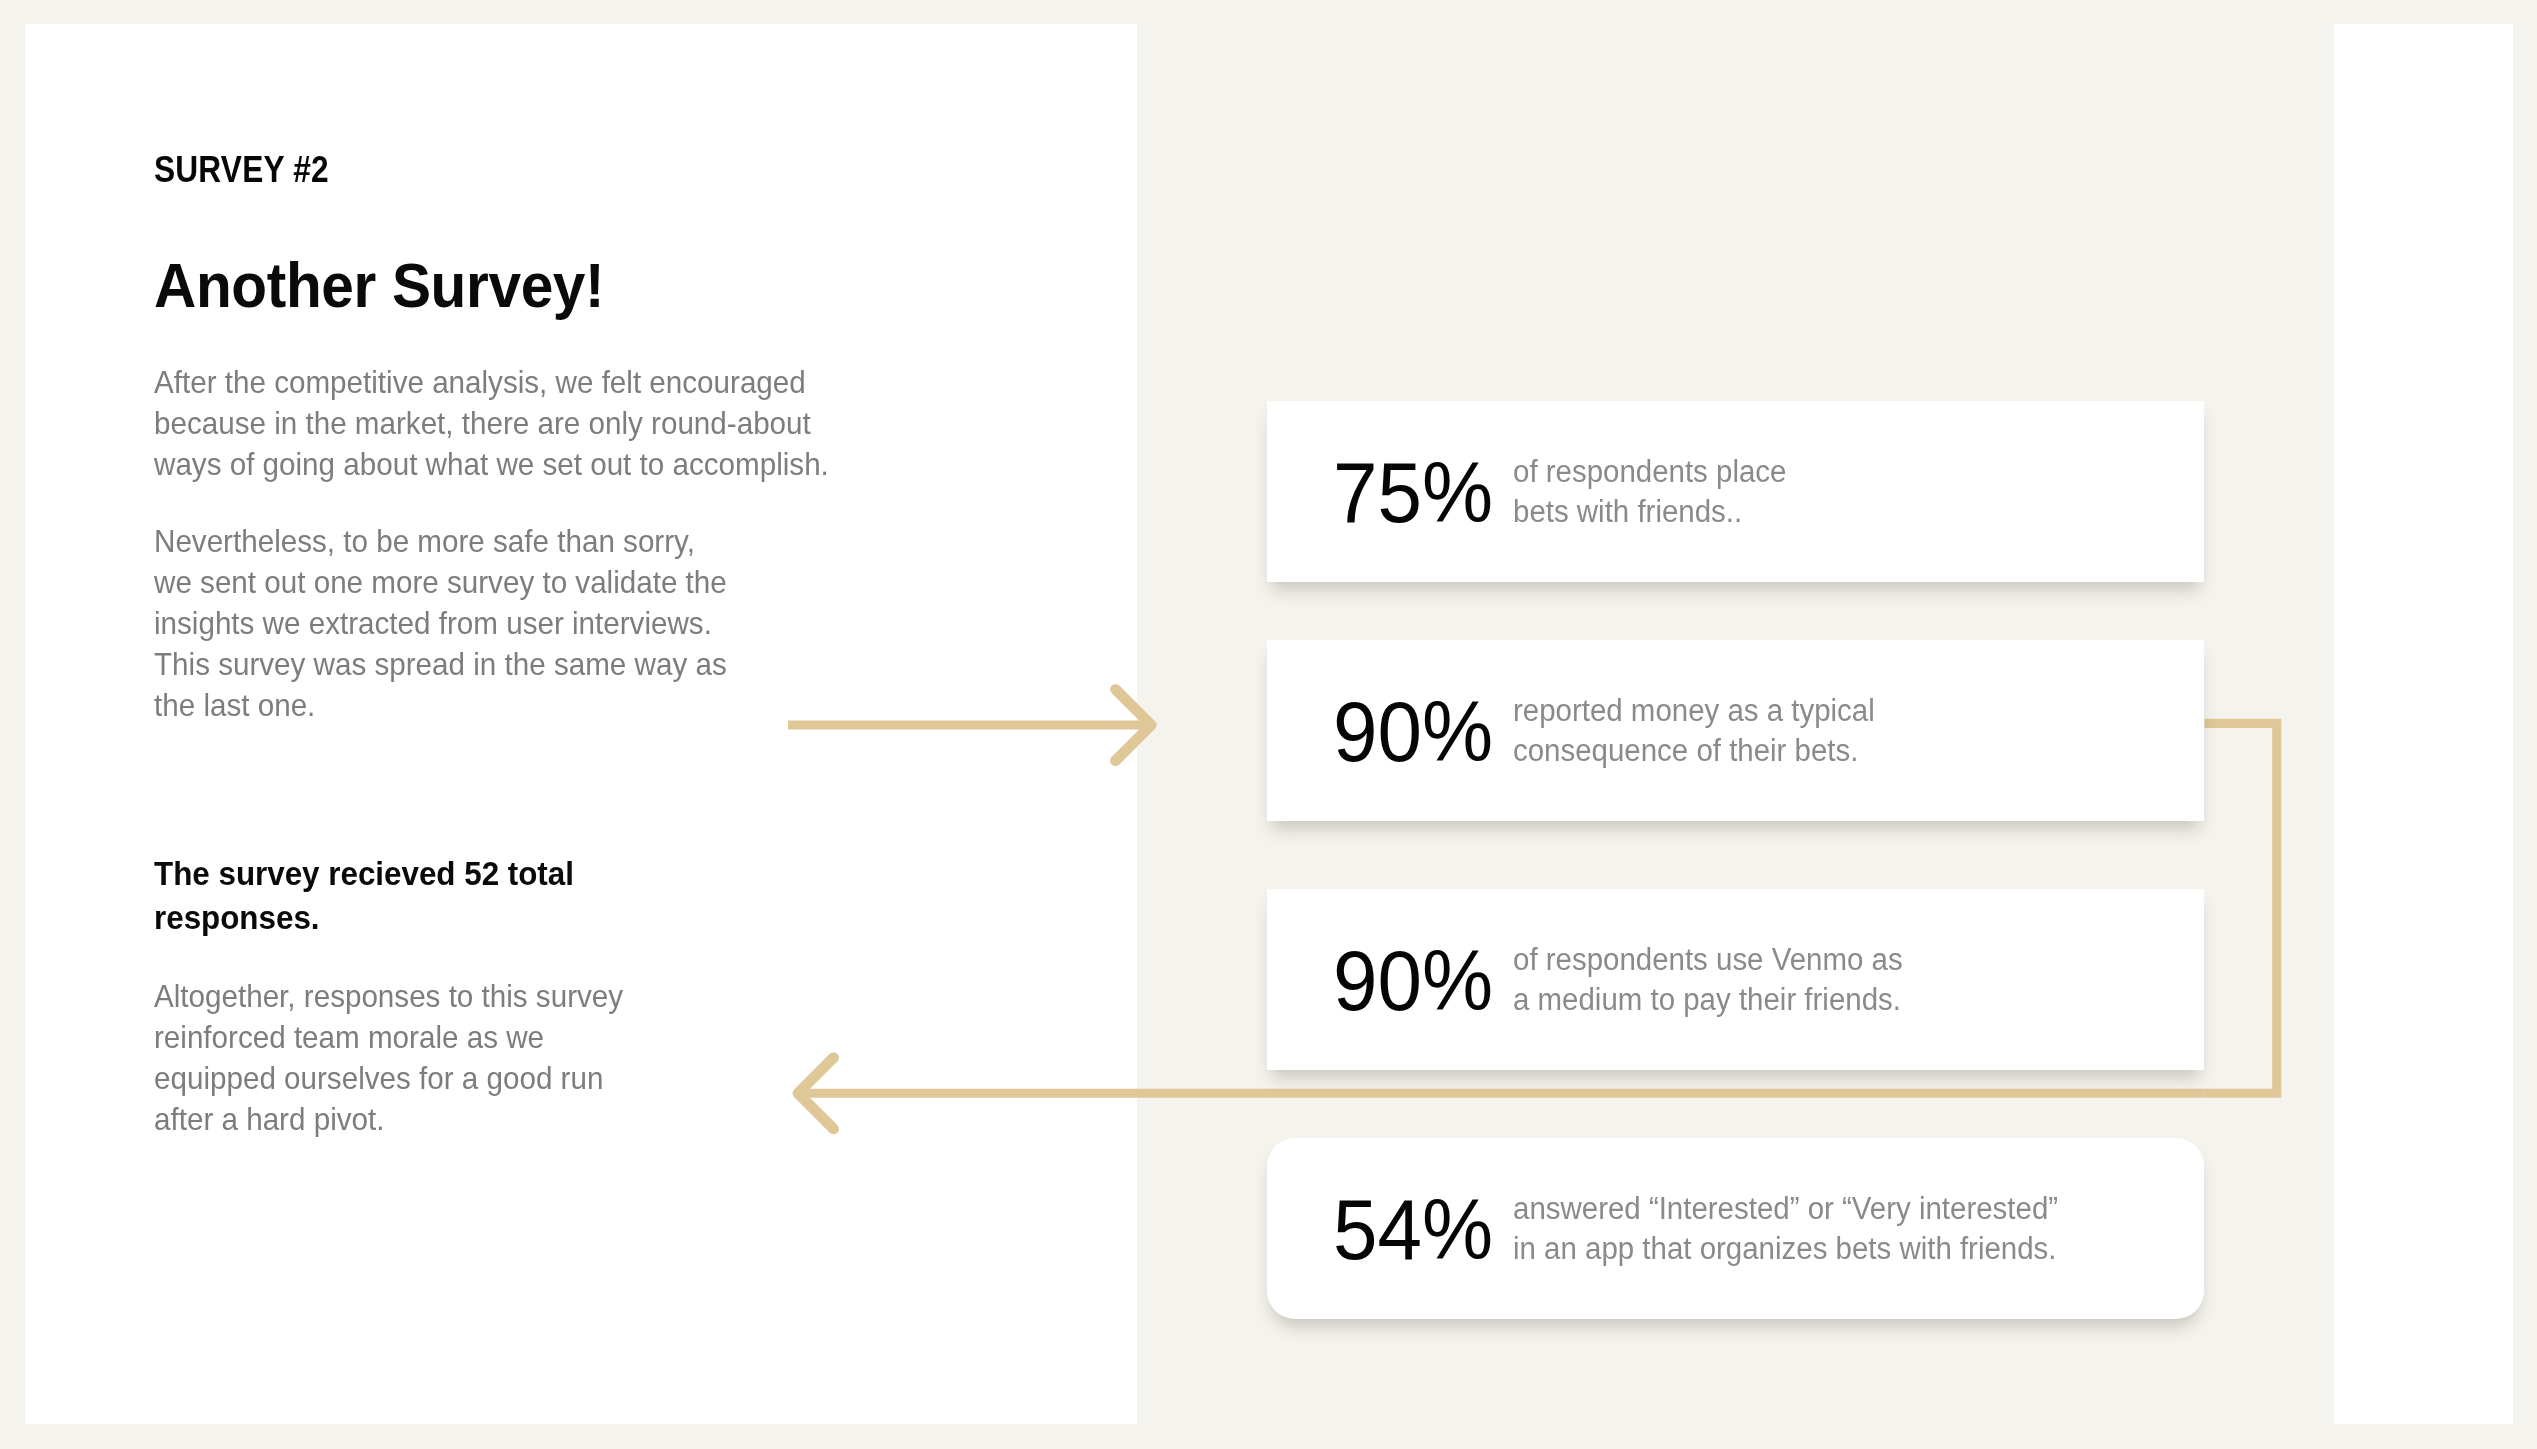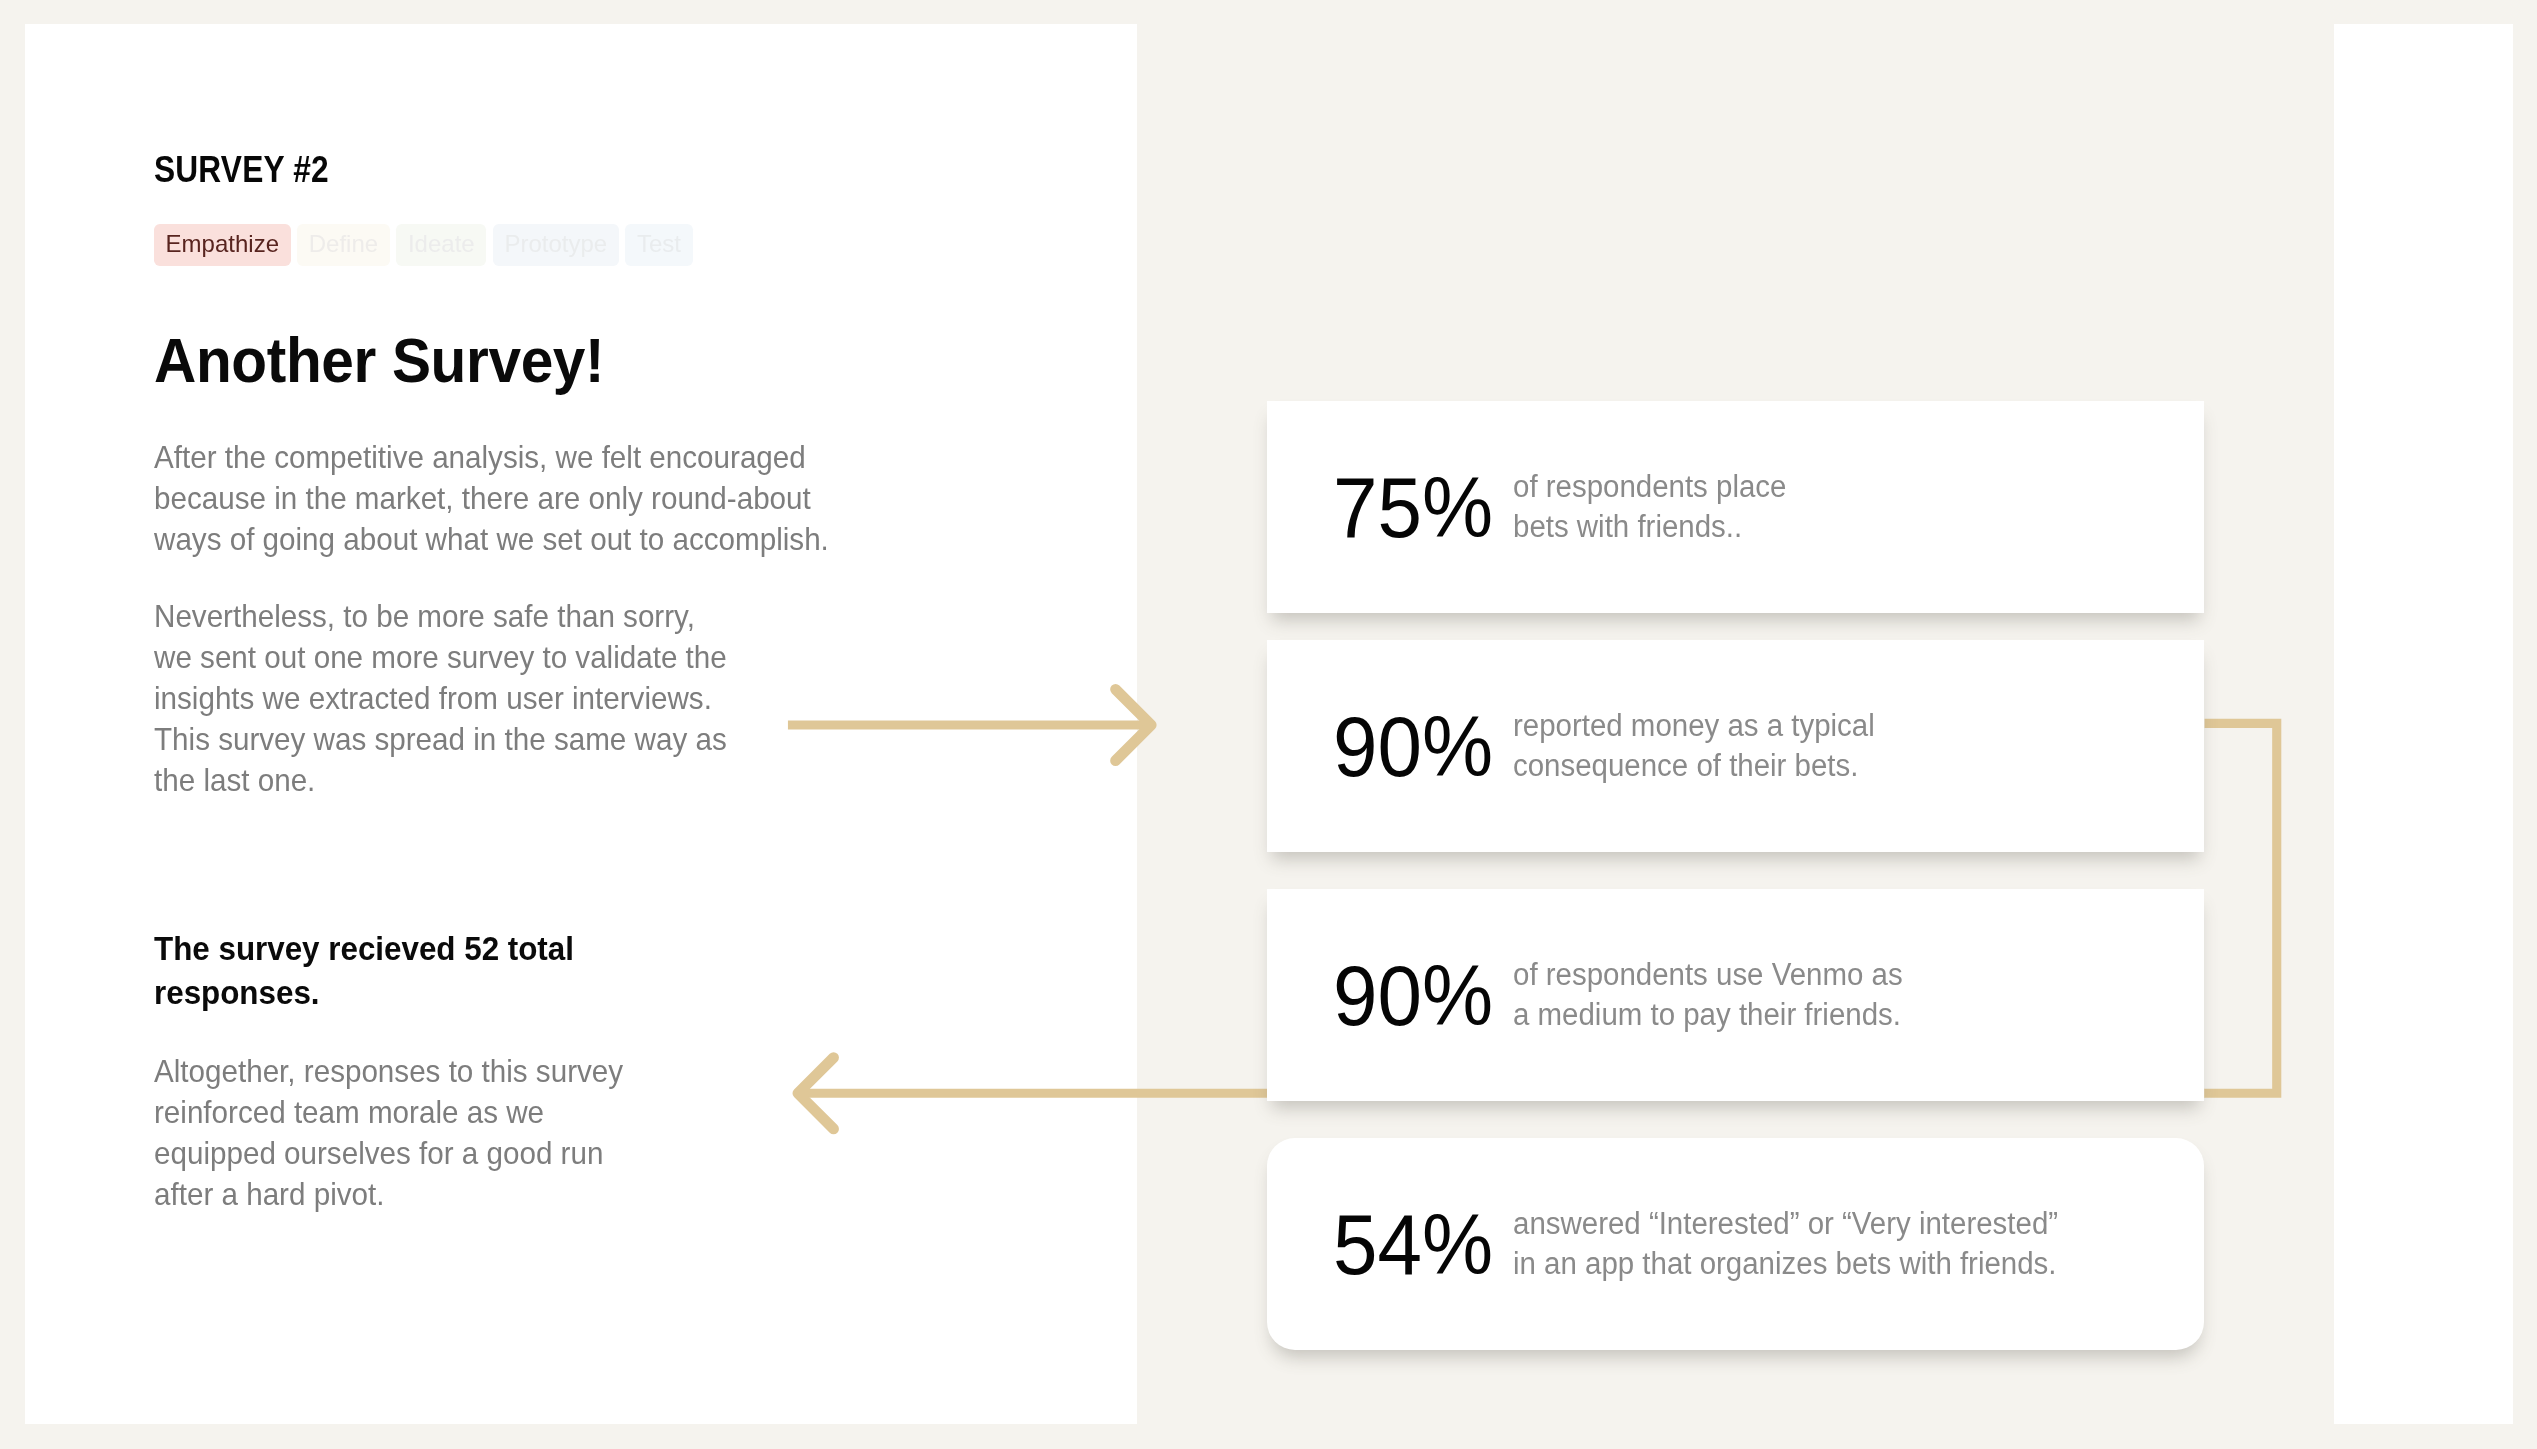--- a/index.html
+++ b/index.html
@@ -99,21 +99,21 @@
     transform:scaleX(0.94);
     transform-origin:left top;
     white-space:pre-line;
   }
 
   
   .card {
     position:absolute;
     left:1267px;
     width:937px;
-    height:212px;
+    height:181px;
     background:#ffffff;
     box-shadow:0 11.6px 16.6px -5px rgba(90,85,75,0.30);
     display:flex;
     align-items:center;
   }
   #card-0 { top:401px; }
   #card-1 { top:640px; }
   #card-2 { top:889px; }
   #card-3 { top:1138px;border-radius:28px; }
 
@@ -163,27 +163,20 @@
     <polyline points="2658,872 2745,872 2745,1318 2658,1318" fill="none" stroke="#dfc797" stroke-width="11" stroke-linejoin="miter"></polyline>
 
     <line x1="2658" y1="1318" x2="965" y2="1318" stroke="#dfc797" stroke-width="11" stroke-linecap="butt"></line>
     <polyline points="1005,1275 962,1318 1005,1361" fill="none" stroke="#dfc797" stroke-width="13" stroke-linecap="round" stroke-linejoin="round"></polyline>
   </svg>
 
   <div class="left-col">
 
     <div class="eyebrow">SURVEY #2</div>
 
-    <div class="pills">
-      <span class="pill pill-empathize">Empathize</span>
-      <span class="pill pill-define">Define</span>
-      <span class="pill pill-ideate">Ideate</span>
-      <span class="pill pill-prototype">Prototype</span>
-      <span class="pill pill-test">Test</span>
-    </div>
 
     <h1 class="headline">Another Survey!</h1>
 
     <p class="para">After the competitive analysis, we felt encouraged
 because in the market, there are only round-about
 ways of going about what we set out to accomplish.</p>
     <p class="para">Nevertheless, to be more safe than sorry,
 we sent out one more survey to validate the
 insights we extracted from user interviews.
 This survey was spread in the same way as

